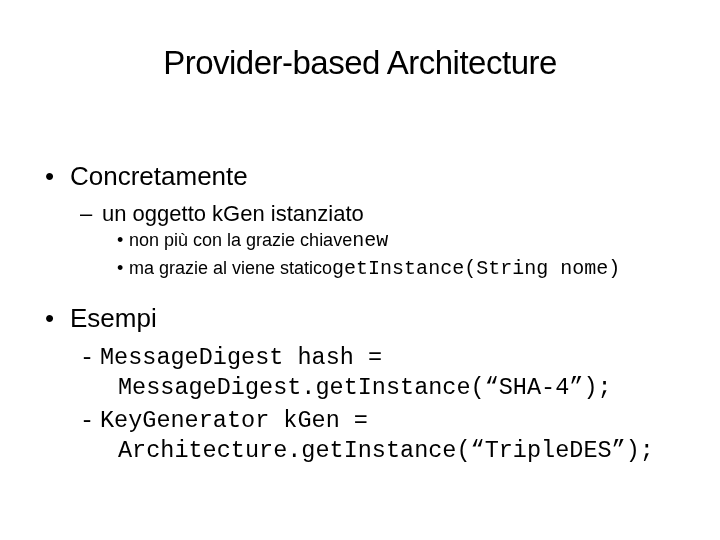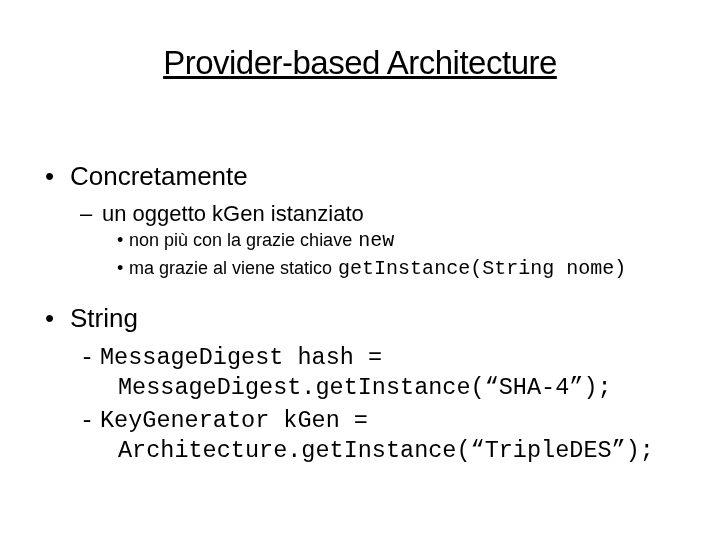--- a/index.html
+++ b/index.html
@@ -18,42 +18,41 @@
   }
   .title {
     position: absolute;
     top: 46px;
     left: 0;
     width: 100%;
     text-align: center;
     font-size: 33px;
     line-height: 1;
     letter-spacing: -0.5px;
-    text-decoration: underline;
   }
   .row {
     position: absolute;
     left: 0;
     width: 100%;
     height: 0;
   }
   .mk, .tx {
     position: absolute;
     top: 0;
     line-height: 1;
     white-space: pre;
   }
   .f1 { font-size: 26px; }   
   .f2 { font-size: 22px; }   
   .f3 { font-size: 18px; }   
   .mono { font-family: "Liberation Mono", "DejaVu Sans Mono", monospace; }
   .code-inline {
     font-family: "Liberation Mono", "DejaVu Sans Mono", monospace;
     font-size: 20px;
-    margin-left: 6px;
+    margin-left: 0;
   }
   .fex { font-size: 23.5px; } 
 </style>
 </head>
 <body>
 
 <div class="slide">
 
   <div class="title">Provider-based Architecture</div>
 
@@ -72,21 +71,21 @@
     <span class="tx f3" style="left:129px"><span>non più con la grazie chiave</span><span class="code-inline">new</span></span>
   </div>
 
   <div class="row" style="top:259px">
     <span class="mk f3" style="left:117px">•</span>
     <span class="tx f3" style="left:129px"><span>ma grazie al viene statico</span><span class="code-inline">getInstance(String nome)</span></span>
   </div>
 
   <div class="row" style="top:305px">
     <span class="mk f1" style="left:45px">•</span>
-    <span class="tx f1" style="left:70px">String</span>
+    <span class="tx f1" style="left:70px">Esempi</span>
   </div>
 
   <div class="row" style="top:346px">
     <span class="mk mono fex" style="left:80px">-</span>
     <span class="tx mono fex" style="left:100px">MessageDigest hash =</span>
   </div>
 
   <div class="row" style="top:376px">
     <span class="tx mono fex" style="left:118px">MessageDigest.getInstance(“SHA-4”);</span>
   </div>

